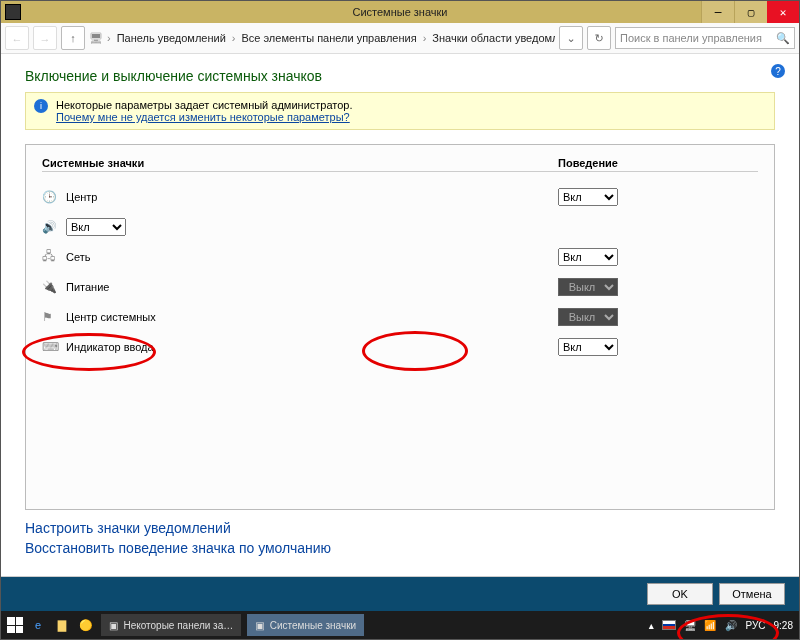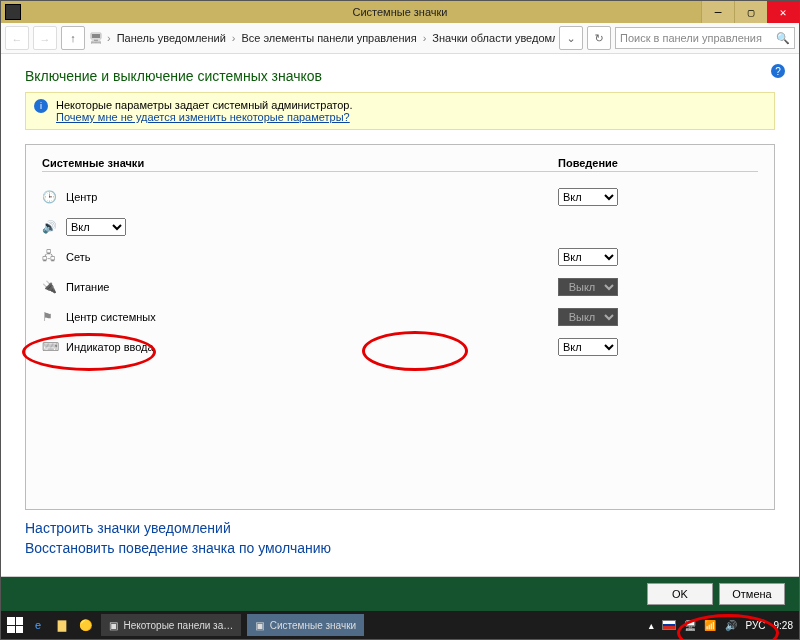--- a/index.html
+++ b/index.html
@@ -35,21 +35,21 @@
   .hdrrow div:last-child{width:200px;border-bottom:1px solid #ccc;padding-bottom:2px;}
   .row{display:flex;align-items:center;height:30px;}
   .row .iconcell{width:24px;color:#888;font-size:12px;}
   .row .label{flex:1;}
   .row .sel{width:60px;height:18px;font-size:11px;}
   .row .sel[disabled]{color:#888;background:#000000;text-align:center;}
   .links a{display:block;color:#0a46a0;font-size:14px;margin:4px 0;text-decoration:none;}
   
   .ann{position:absolute;border:3px solid #e40000;border-radius:50%;pointer-events:none;}
   
-  .btnrow{height:34px;border-top:1px solid #ccc;background:#14532d;display:flex;align-items:center;justify-content:flex-end;gap:6px;padding:0 14px;}
+  .btnrow{height:34px;border-top:1px solid #ccc;background:#0c4a6e;display:flex;align-items:center;justify-content:flex-end;gap:6px;padding:0 14px;}
   .btnrow button{min-width:66px;height:22px;font-size:11px;border:1px solid #999;background:#f4f4f4;}
   
   .taskbar{height:28px;background:#1c1c1c;display:flex;align-items:center;color:#fff;font-size:10px;padding:0 6px;gap:6px;}
   .taskbar .start{width:16px;height:16px;display:grid;grid-template-columns:1fr 1fr;grid-template-rows:1fr 1fr;gap:1px;}
   .taskbar .start span{background:#fff;}
   .tbicon{width:18px;height:18px;border-radius:2px;display:flex;align-items:center;justify-content:center;font-size:11px;}
   .tbtask{height:22px;padding:0 8px;display:flex;align-items:center;gap:5px;background:#3a3a3a;color:#ddd;}
   .tbtask.active{background:#4f6b88;}
   .tray{margin-left:auto;display:flex;align-items:center;gap:8px;}
   .tray span{font-size:10px;}

